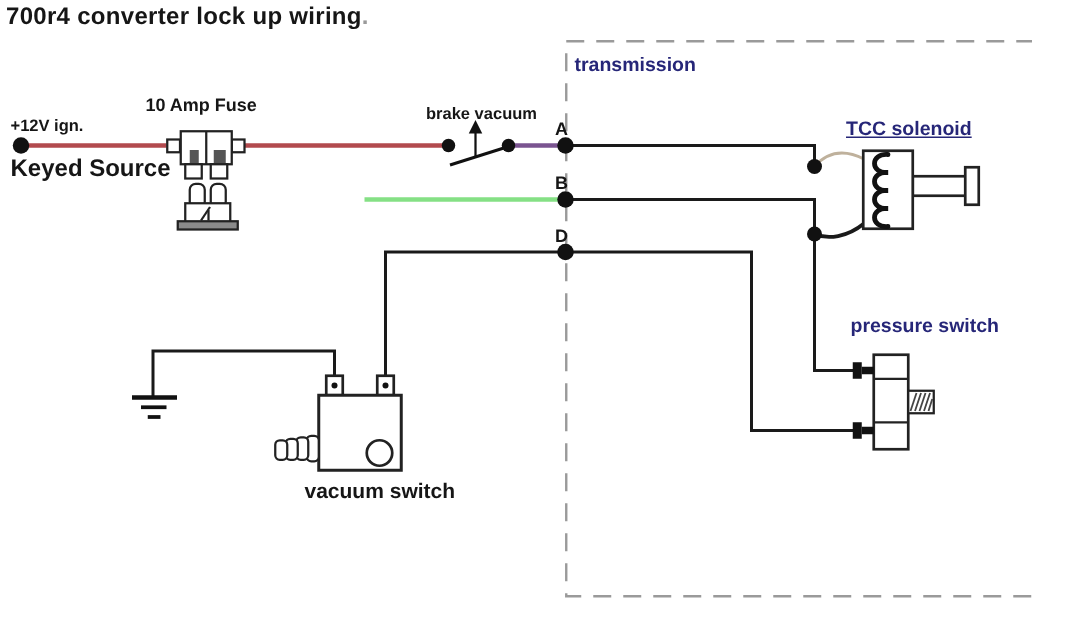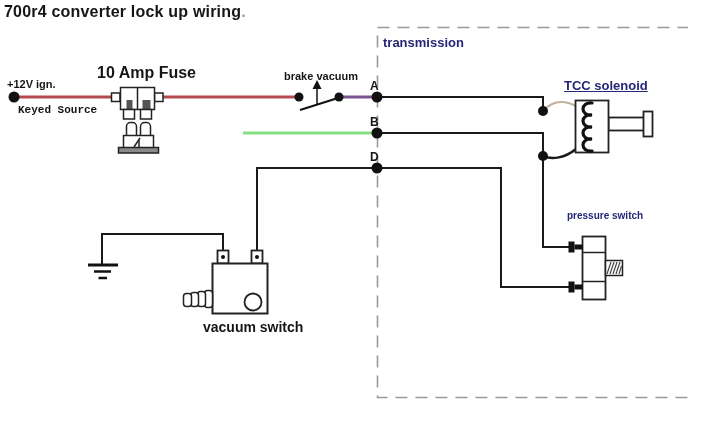--- a/index.html
+++ b/index.html
@@ -140,27 +140,27 @@
     <g stroke="#111">
       <line x1="88" y1="265" x2="118" y2="265" stroke-width="3"></line>
       <line x1="94" y1="271.5" x2="111" y2="271.5" stroke-width="2.5"></line>
       <line x1="98.5" y1="278" x2="107" y2="278" stroke-width="2.5"></line>
     </g>
   </svg>
 
   <div id="title"><span>700r4 converter lock up wiring</span><span class="dot">.</span></div>
 
   <div class="lbl" style="left:7px;top:78px;font-size:11px;">+12V ign.</div>
-  <div class="lbl" style="left:18px;top:104px;font-size:11px;font-family:Liberation Mono, monospace;">Keyed Source</div>
-  <div class="lbl" style="left:97px;top:64px;font-size:16px;">10 Amp Fuse</div>
+  <div class="lbl" style="left:7px;top:104px;font-size:16px;">Keyed Source</div>
+  <div class="lbl" style="left:97px;top:64px;font-size:12px;">10 Amp Fuse</div>
   <div class="lbl" style="left:284px;top:70px;font-size:11px;">brake vacuum</div>
 
   <div class="lbl navy" style="left:383px;top:36px;font-size:13px;text-align:right;">transmission</div>
 
   <div class="lbl" style="left:370px;top:80px;font-size:12px;">A</div>
   <div class="lbl" style="left:370px;top:116px;font-size:12px;">B</div>
   <div class="lbl" style="left:370px;top:151px;font-size:12px;">D</div>
 
   <div class="lbl navy" style="left:564px;top:79px;font-size:13px;text-decoration:underline;">TCC solenoid</div>
-  <div class="lbl navy" style="left:567px;top:210px;font-size:10px;">pressure switch</div>
+  <div class="lbl navy" style="left:567px;top:210px;font-size:13px;">pressure switch</div>
   <div class="lbl" style="left:203px;top:320px;font-size:14px;">vacuum switch</div>
 
 </div>
 
 </body></html>

